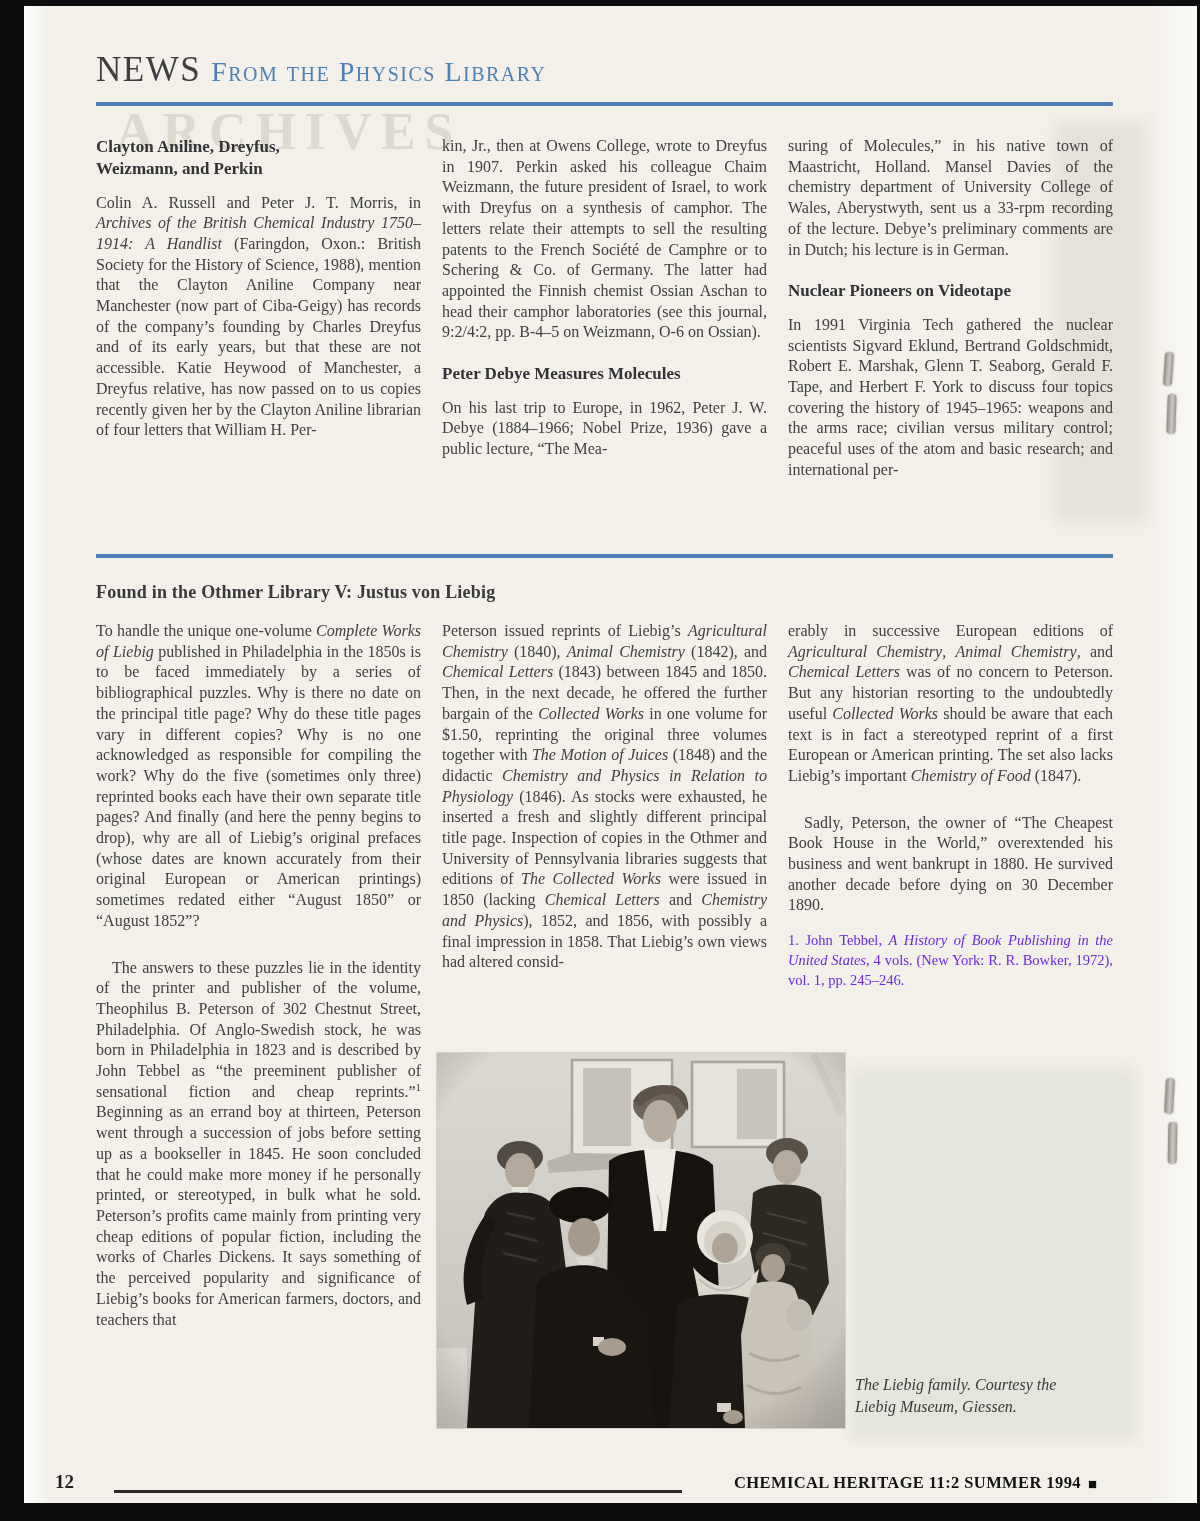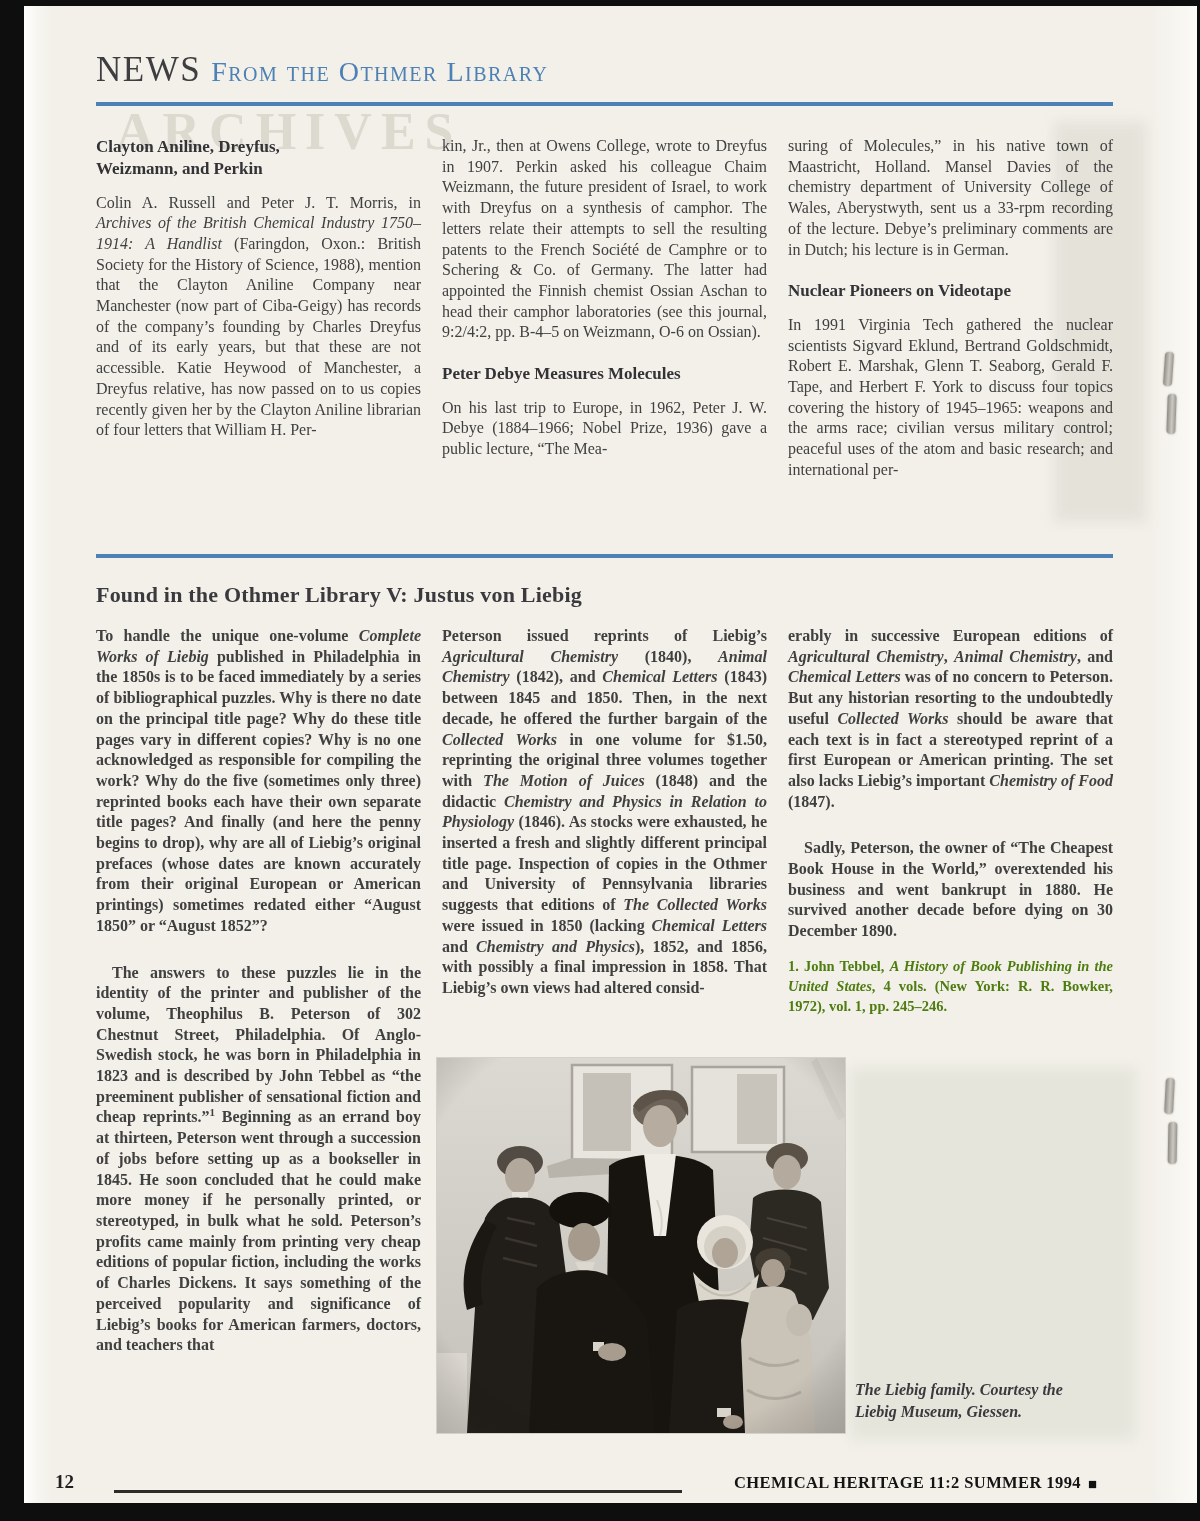--- a/index.html
+++ b/index.html
@@ -45,25 +45,25 @@
   .col  { width:325px; flex:0 0 325px; }
   .sec1 { margin-top:30px; height:404px; }
 
   h2.script-head { font-style:italic; font-weight:normal; font-size:24px; color:#3a393d; margin:2px 0 17px 0; }
   h3.subhead { font-size:17px; font-weight:bold; line-height:1.28; color:#333236; margin:0 0 13px 0; max-width:260px; }
   h3.mt { margin-top:20px; }
   p.body { font-size:16px; line-height:20.7px; text-align:justify; color:#404040; margin:0; }
   p.body sup { font-size:11px; line-height:0; }
   p.indent { text-indent:16px;margin-top:26px; }
 
-  .sec2-head { font-size:22px; font-weight:bold; color:#3a393d; margin-top:24px; letter-spacing:0.2px; }
-  .sec2 { position:relative; margin-top:18px; height:828px;font-weight:bold; }
+  .sec2-head { font-size:18px; font-weight:bold; color:#3a393d; margin-top:24px; letter-spacing:0.2px; }
+  .sec2 { position:relative; margin-top:18px; height:828px; }
 
   .byline { margin-top:24px; font-size:16.5px; color:#333236; line-height:1.3; }
-  .footnote { margin-top:14px; font-size:14.5px; line-height:1.38; text-align:justify; color:#4d7c0f; }
+  .footnote { margin-top:14px; font-size:14.5px; line-height:1.38; text-align:justify; color:#6d28d9; }
 
   .photo-wrap {
     position:absolute; left:341px; top:432px; width:408px; height:375px;
     z-index:3; box-shadow:0 0 0 1px rgba(120,116,108,0.25);
   }
   .photo-wrap svg { display:block; }
   .caption {
     position:absolute; left:759px; top:753px; width:240px; z-index:3;
     font-style:italic; font-size:16px; line-height:1.38; color:#3a393d;
   }
@@ -100,21 +100,21 @@
   <div class="ghost-blob blob1"></div>
   <div class="ghost-blob blob2"></div>
 
   <div class="staple st1a"></div>
   <div class="staple st1b"></div>
   <div class="staple st2a"></div>
   <div class="staple st2b"></div>
 
   <div class="content">
     <div class="masthead">
-      <span class="t1">NEWS</span><span class="t2">From the Othmer Library</span>
+      <span class="t1">NEWS</span><span class="t2">From the Physics Library</span>
     </div>
     <div class="rule-blue rule1"></div>
 
     <div class="cols sec1">
       <div class="col">
         <h3 class="subhead">Clayton Aniline, Dreyfus, Weizmann, and Perkin</h3>
         <p class="body"><span>Colin A. Russell and Peter J. T. Morris, in </span><span style="font-style: italic;">Archives of the British Chemical Industry 1750–1914: A Handlist</span><span> (Faringdon, Oxon.: British Society for the History of Science, 1988), mention that the Clayton Aniline Company near Manchester (now part of Ciba-Geigy) has records of the company’s founding by Charles Dreyfus and of its early years, but that these are not accessible. Katie Heywood of Manchester, a Dreyfus relative, has now passed on to us copies recently given her by the Clayton Aniline librarian of four letters that William H. Per-</span></p>
       </div>
       <div class="col">
         <p class="body"><span>kin, Jr., then at Owens College, wrote to Dreyfus in 1907. Perkin asked his colleague Chaim Weizmann, the future president of Israel, to work with Dreyfus on a synthesis of camphor. The letters relate their attempts to sell the resulting patents to the French Société de Camphre or to Schering &amp; Co. of Germany. The latter had appointed the Finnish chemist Ossian Aschan to head their camphor laboratories (see this journal, 9:2/4:2, pp. B-4–5 on Weizmann, O-6 on Ossian).</span></p>

